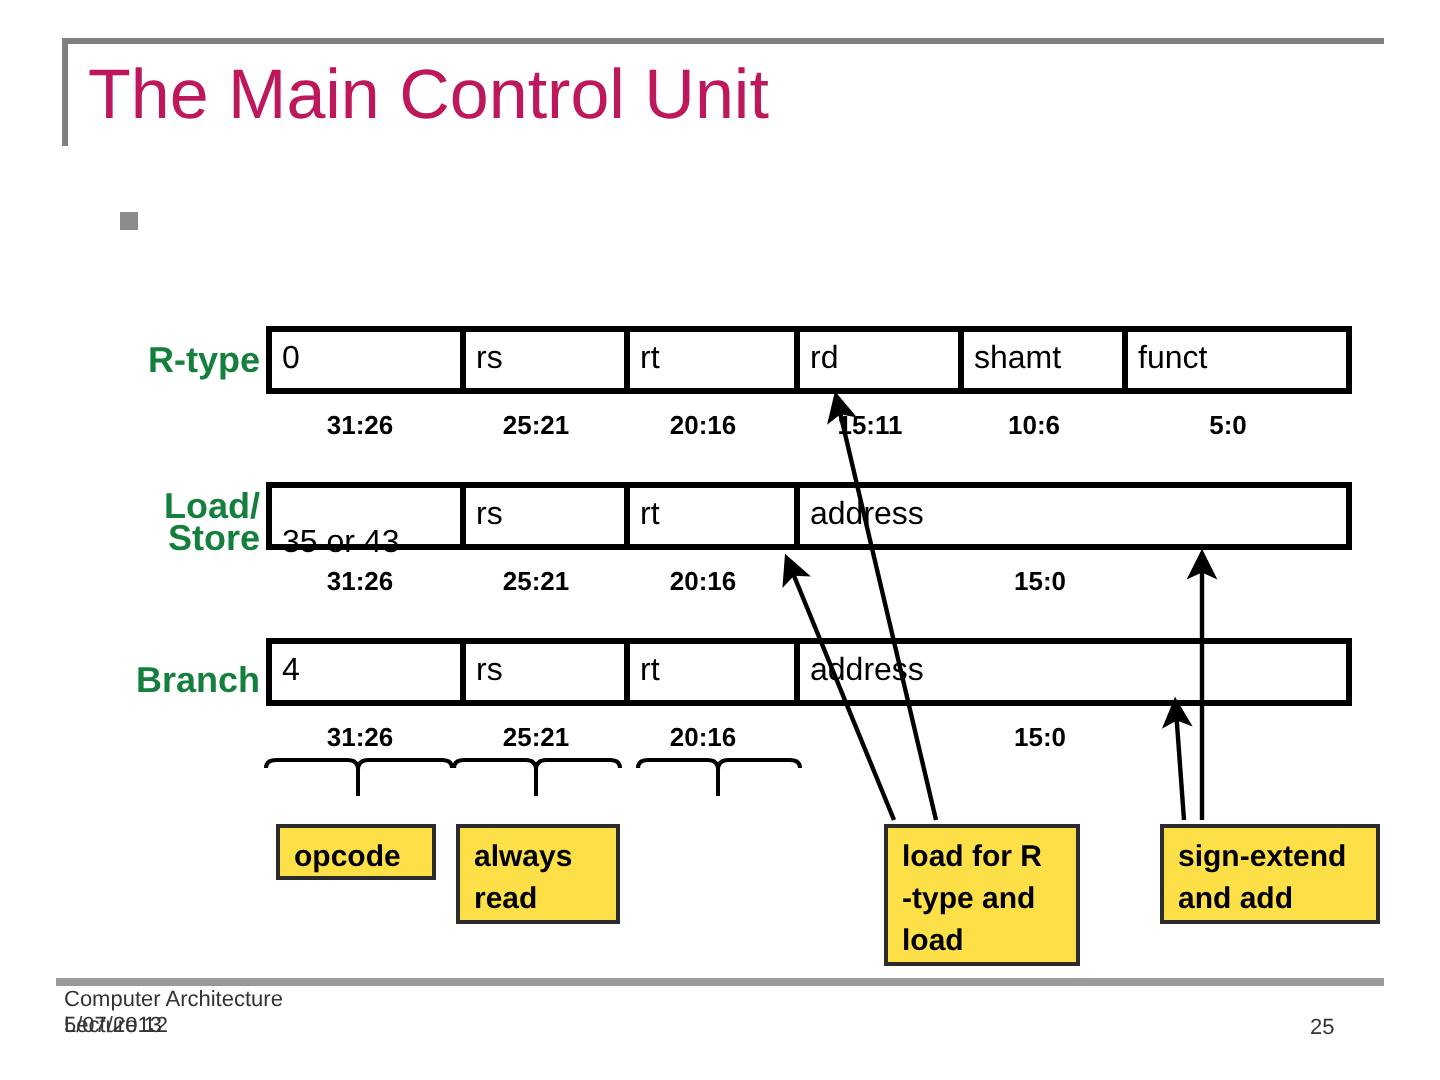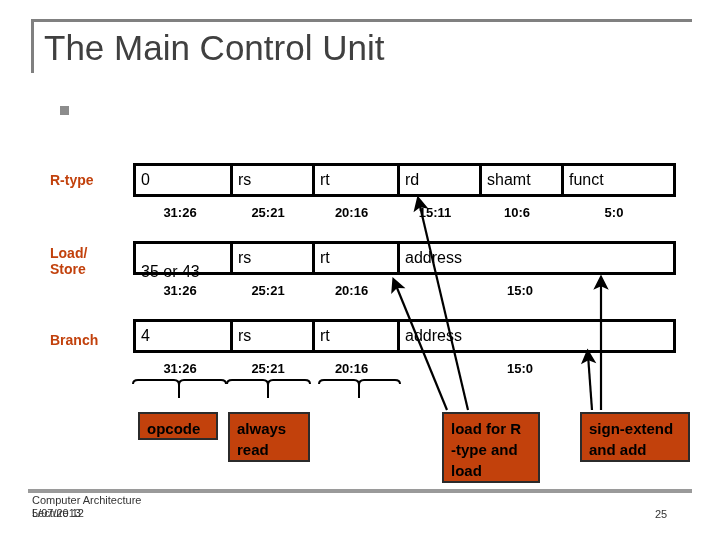--- a/index.html
+++ b/index.html
@@ -14,38 +14,38 @@
   .title-rule{
     position:absolute;left:32px;top:19px;width:660px;height:3px;
     background:#808080;
   }
   .title-bar{
     position:absolute;left:31px;top:19px;width:3px;height:54px;
     background:#808080;
   }
   .slide-title{
     position:absolute;left:44px;top:26px;width:640px;
-    font-size:35px;line-height:44px;color:#404040;
+    font-size:35px;line-height:44px;color:#be185d;
     letter-spacing:0px;white-space:nowrap;
   }
 
   
   .bullet-row{position:absolute;left:60px;top:93px;width:640px;height:34px;}
   .bullet-mark{
     position:absolute;left:0px;top:13px;width:9px;height:9px;background:#8c8c8c;
   }
   .bullet-text{
     position:absolute;left:27px;top:0px;font-size:25px;line-height:34px;color:#000;
     white-space:nowrap;
   }
 
   
   .row-label{
-    position:absolute;font-size:14px;line-height:16px;color:#c2410c;font-weight:bold;
-    text-align:left;
+    position:absolute;font-size:18px;line-height:16px;color:#15803d;font-weight:bold;
+    text-align:right;
   }
   .fmt-box{
     position:absolute;border:3px solid #000;box-sizing:border-box;background:transparent;
   }
   .fld{
     position:absolute;top:0;height:100%;box-sizing:border-box;
     font-size:16px;color:#000;display:flex;align-items:center;
     padding-left:5px;white-space:nowrap;
   }
   .fld.divider{border-left:3px solid #000;}
@@ -53,21 +53,21 @@
   .bits{
     position:absolute;font-size:13px;font-weight:bold;color:#000;
     text-align:center;white-space:nowrap;
   }
 
   
   .brace{position:absolute;}
 
   
   .note{
-    position:absolute;background:#c2410c;border:2px solid #2b2b2b;
+    position:absolute;background:#fde047;border:2px solid #2b2b2b;
     box-sizing:border-box;color:#000;font-size:15px;line-height:21px;
     padding:4px 6px 4px 7px;font-weight:bold;
   }
 
   
   .arrows{position:absolute;left:0;top:0;width:720px;height:540px;pointer-events:none;}
 
   
   .footer-rule{
     position:absolute;left:28px;top:489px;width:664px;height:4px;background:#9a9a9a;

